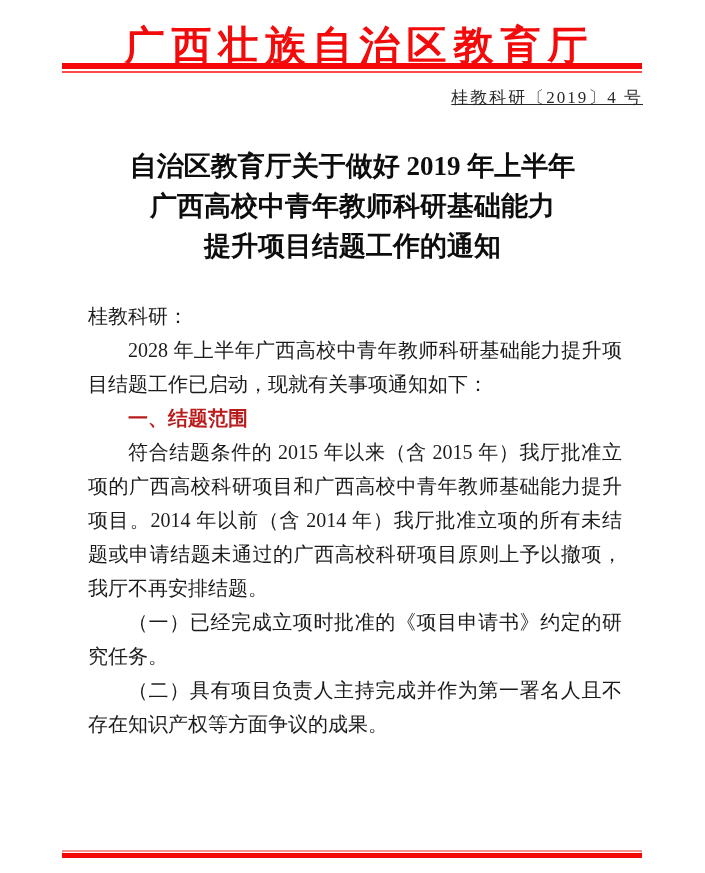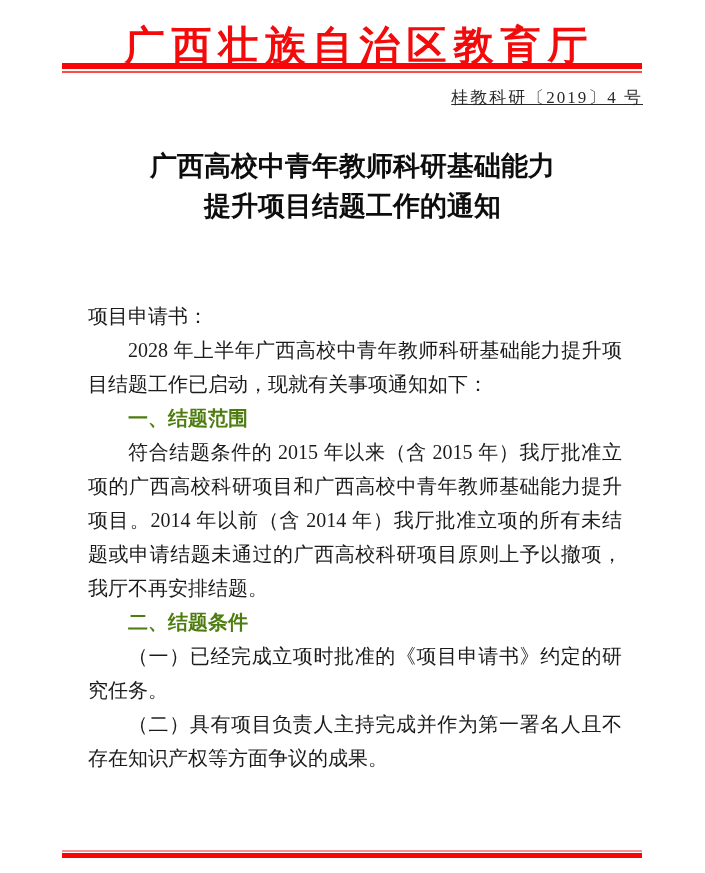--- a/index.html
+++ b/index.html
@@ -75,21 +75,21 @@
     text-align: justify;
     color: #1b1b1b;
   }
   .doc-body p { margin: 0; }
   .doc-body .salutation { text-indent: 0; }
   .doc-body .indent { text-indent: 2em; }
   .doc-body .section-heading {
     text-indent: 2em;
     font-weight: bold;
     font-family: "Liberation Sans", "DejaVu Sans", sans-serif;
-    color: #4d7c0f;
+    color: #b91c1c;
   }
 
   
   .footer-rule {
     position: absolute;
     top: 850px;
     left: 62px;
     width: 580px;
   }
   .footer-rule .thin  { height: 2px; background: #fb9090; }
@@ -105,30 +105,30 @@
 
   <div class="header-rule">
     <div class="thick"></div>
     <div class="gap"></div>
     <div class="thin"></div>
   </div>
 
   <div class="doc-number">桂教科研〔2019〕4 号</div>
 
   <div class="notice-title">
+    <div>自治区教育厅关于做好 2019 年上半年</div>
     <div>广西高校中青年教师科研基础能力</div>
     <div>提升项目结题工作的通知</div>
   </div>
 
   <div class="doc-body">
-    <p class="salutation">项目申请书：</p>
+    <p class="salutation">桂教科研：</p>
     <p class="indent">2028 年上半年广西高校中青年教师科研基础能力提升项目结题工作已启动，现就有关事项通知如下：</p>
     <p class="section-heading">一、结题范围</p>
     <p class="indent">符合结题条件的 2015 年以来（含 2015 年）我厅批准立项的广西高校科研项目和广西高校中青年教师基础能力提升项目。2014 年以前（含 2014 年）我厅批准立项的所有未结题或申请结题未通过的广西高校科研项目原则上予以撤项，我厅不再安排结题。</p>
-    <p class="section-heading">二、结题条件</p>
     <p class="indent">（一）已经完成立项时批准的《项目申请书》约定的研究任务。</p>
     <p class="indent">（二）具有项目负责人主持完成并作为第一署名人且不存在知识产权等方面争议的成果。</p>
   </div>
 
   <div class="footer-rule">
     <div class="thin"></div>
     <div class="gap"></div>
     <div class="thick"></div>
   </div>
 

